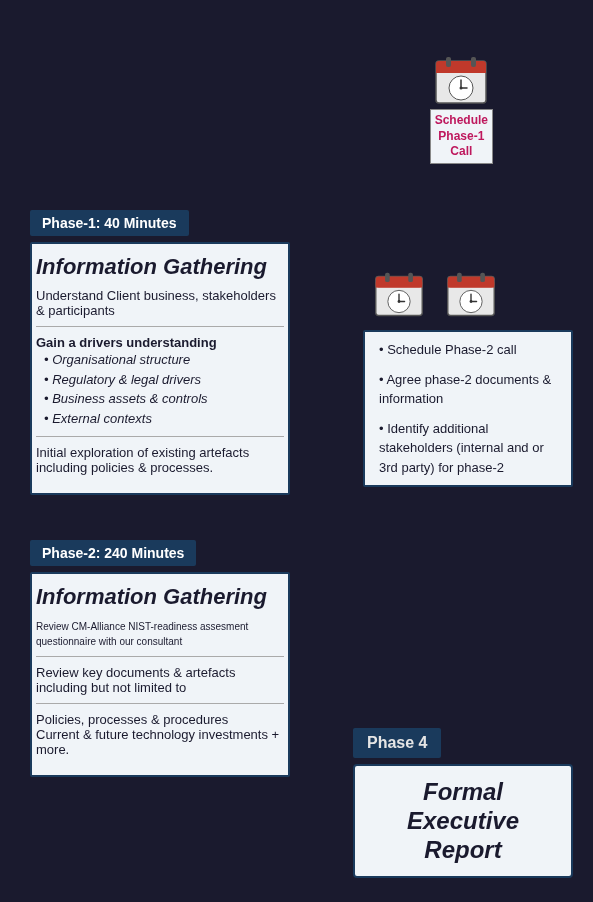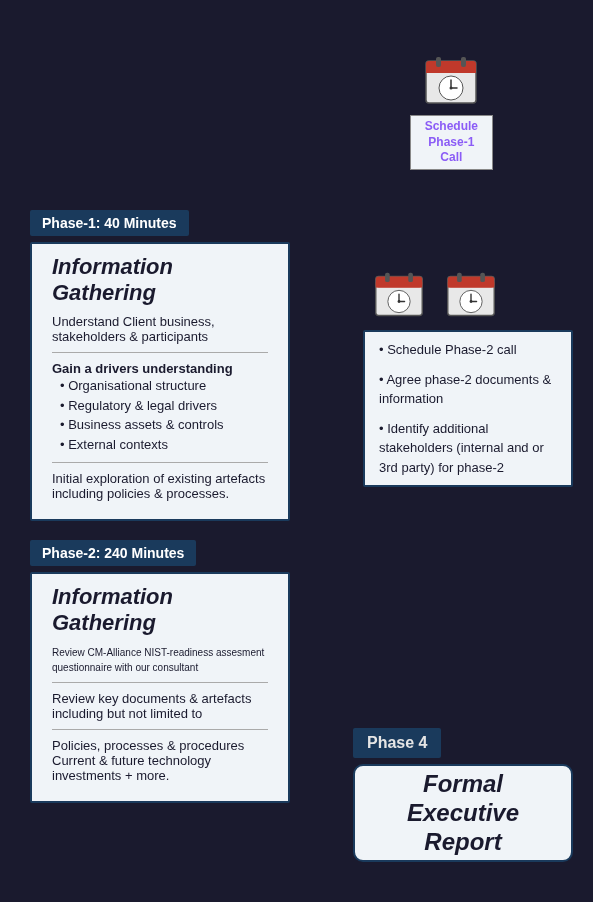--- a/index.html
+++ b/index.html
@@ -26,21 +26,21 @@
       font-weight: bold;
       font-size: 14px;
       padding: 5px 12px;
       display: inline-block;
       border-radius: 2px;
     }
 
     .content-box {
       background: #f0f4f8;
       border: 2px solid #1a3a5c;
-      padding: 10px 20px;
+      padding: 10px 4px;
       border-radius: 2px;
     }
 
     .content-box h2 {
       font-size: 22px;
       font-weight: bold;
       color: #1a1a2e;
       font-style: italic;
     }
 
@@ -63,20 +63,21 @@
     .bullet-list {
       list-style: none;
       padding-left: 8px;
     }
     .bullet-list li::before {
       content: "• ";
     }
     .bullet-list li {
       font-size: 13px;
       line-height: 1.5;
+      font-style: italic;
     }
 
     
     .right-panel {
       background: #f0f4f8;
       border: 2px solid #1a3a5c;
       padding: 8px 14px;
       border-radius: 2px;
       font-size: 13px;
       color: #1a1a2e;
@@ -95,22 +96,22 @@
       color: #e5e5e5;
       font-weight: bold;
       font-size: 16px;
       padding: 6px 14px;
       display: inline-block;
       border-radius: 2px;
     }
     .phase4-box {
       background: #f0f4f8;
       border: 2px solid #1a3a5c;
-      padding: 4px 14px;
-      border-radius: 10px;
+      padding: 12px 14px;
+      border-radius: 4px;
       text-align: center;
     }
     .phase4-box h2 {
       font-size: 24px;
       font-weight: bold;
       color: #1a1a2e;
       font-style: italic;
       line-height: 1.2;
     }
 
@@ -138,21 +139,21 @@
       <rect x="13" y="2" width="5" height="10" rx="2" fill="#555"></rect>
 
       <rect x="38" y="2" width="5" height="10" rx="2" fill="#555"></rect>
 
       <circle cx="28" cy="33" r="12" fill="white" stroke="#555" stroke-width="1"></circle>
 
       <line x1="28" y1="33" x2="28" y2="25" stroke="#333" stroke-width="1.5" stroke-linecap="round"></line>
       <line x1="28" y1="33" x2="34" y2="33" stroke="#333" stroke-width="1.5" stroke-linecap="round"></line>
       <circle cx="28" cy="33" r="1.5" fill="#333"></circle>
     </svg>
-    <div style="background: #f0f4f8; border: 1.5px solid #888; padding: 3px 14px; text-align: center; font-size: 12px; font-weight: bold; color: #8b5cf6; line-height: 1.3; margin-top: 8px;">
+    <div style="background: #f0f4f8; border: 1.5px solid #888; padding: 3px 4px; text-align: center; font-size: 12px; font-weight: bold; color: #be185d; line-height: 1.3; margin-top: 2px;">
       <span style="white-space: pre-line;">Schedule
 Phase-1
 Call</span>
     </div>
   </div>
 
   <div class="left-col" style="top: 210px;">
     <div style="margin-bottom: 6px;">
       <span class="phase-badge">Phase-1: 40 Minutes</span>
     </div>

